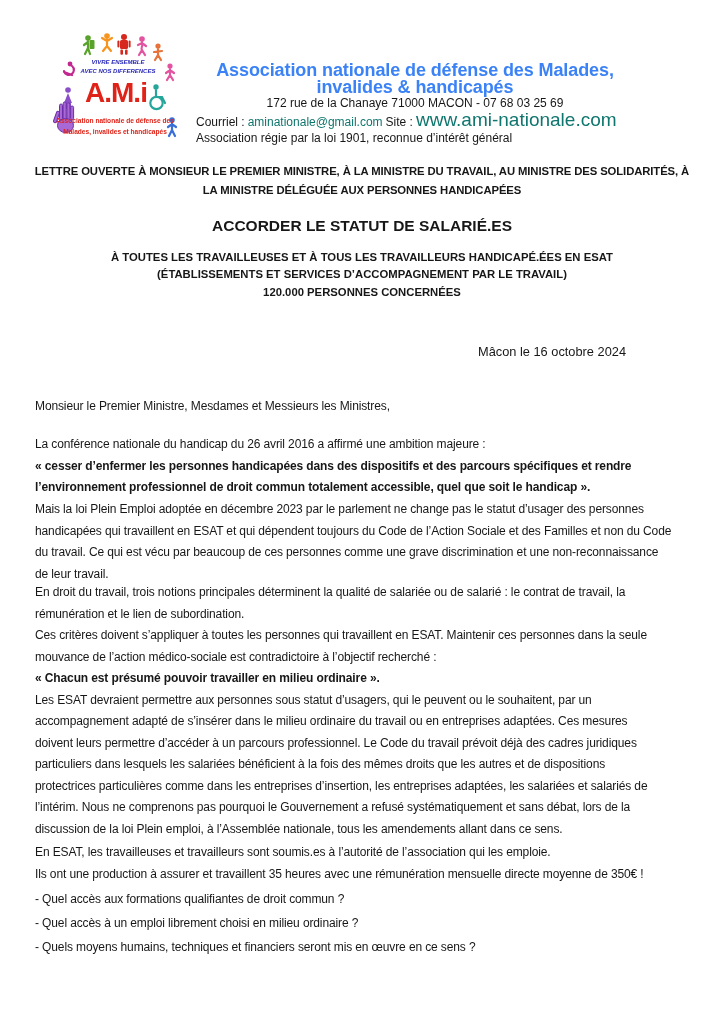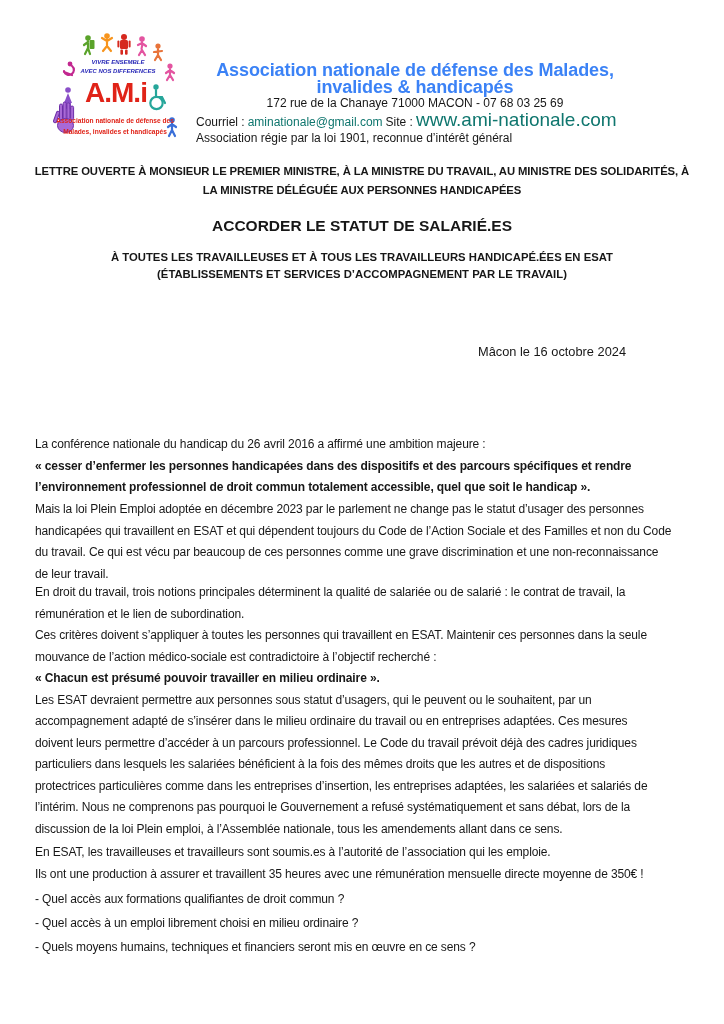--- a/index.html
+++ b/index.html
@@ -123,24 +123,28 @@
   <div class="abs title-block">
     <div class="bodyline">LETTRE OUVERTE À MONSIEUR LE PREMIER MINISTRE, À LA MINISTRE DU TRAVAIL, AU MINISTRE DES SOLIDARITÉS, À</div>
     <div>LA MINISTRE DÉLÉGUÉE AUX PERSONNES HANDICAPÉES</div>
   </div>
 
   <div class="abs headline">ACCORDER LE STATUT DE SALARIÉ.ES</div>
 
   <div class="abs subtitle">
     <div>À TOUTES LES TRAVAILLEUSES ET À TOUS LES TRAVAILLEURS HANDICAPÉ.ÉES EN ESAT</div>
     <div>(ÉTABLISSEMENTS ET SERVICES D’ACCOMPAGNEMENT PAR LE TRAVAIL)</div>
+    <div>120.000 PERSONNES CONCERNÉES</div>
   </div>
 
   <div class="abs dateline">Mâcon le 16 octobre 2024</div>
 
+  <div class="abs para" style="top:396px">
+    <div class="bodyline">Monsieur le Premier Ministre, Mesdames et Messieurs les Ministres,</div>
+  </div>
 
   <div class="abs para" style="top:434px">
     <div class="bodyline">La conférence nationale du handicap du 26 avril 2016 a affirmé une ambition majeure :</div>
     <div class="bodyline b">« cesser d’enfermer les personnes handicapées dans des dispositifs et des parcours spécifiques et rendre</div>
     <div class="bodyline b">l’environnement professionnel de droit commun totalement accessible, quel que soit le handicap ».</div>
   </div>
 
   <div class="abs para" style="top:499px">
     <div class="bodyline">Mais la loi Plein Emploi adoptée en décembre 2023 par le parlement ne change pas le statut d’usager des personnes</div>
     <div class="bodyline">handicapées qui travaillent en ESAT et qui dépendent toujours du Code de l’Action Sociale et des Familles et non du Code</div>

